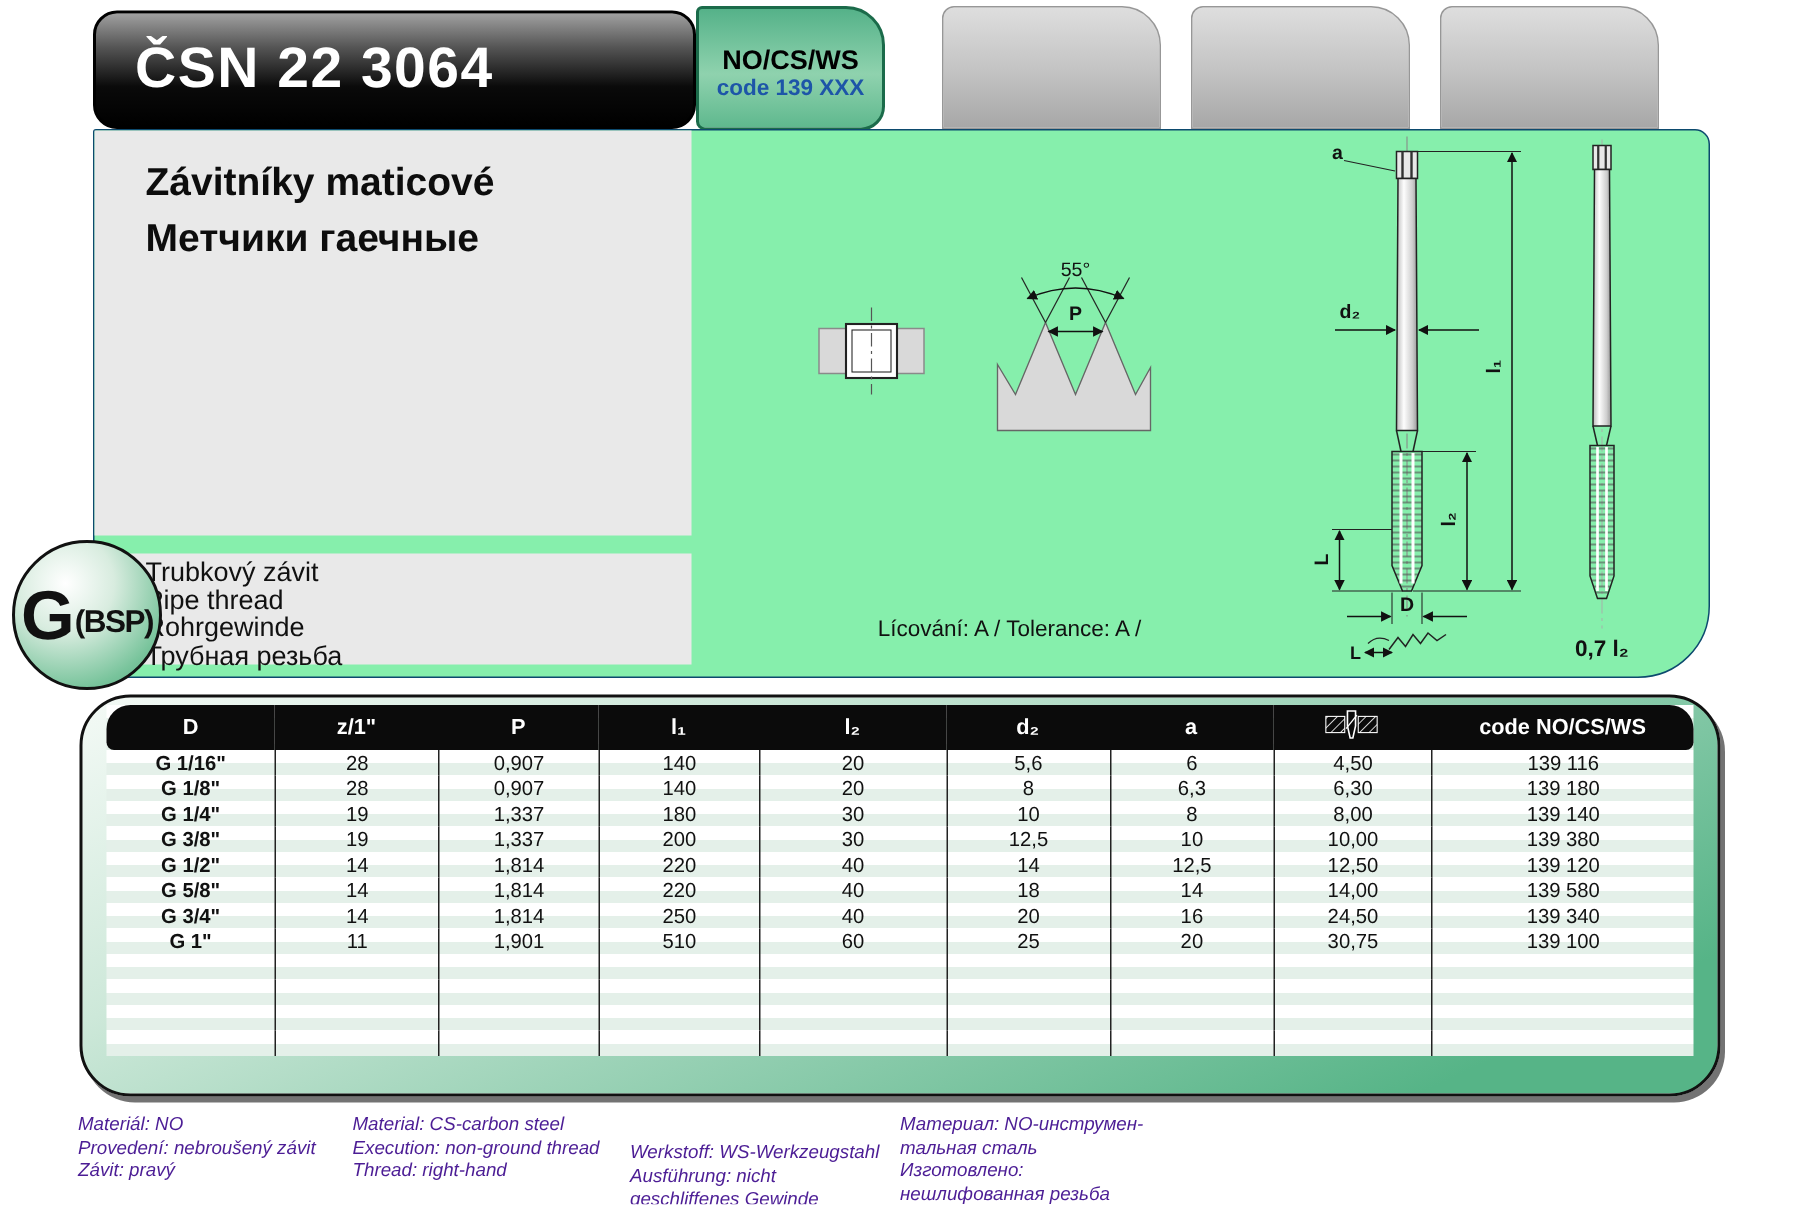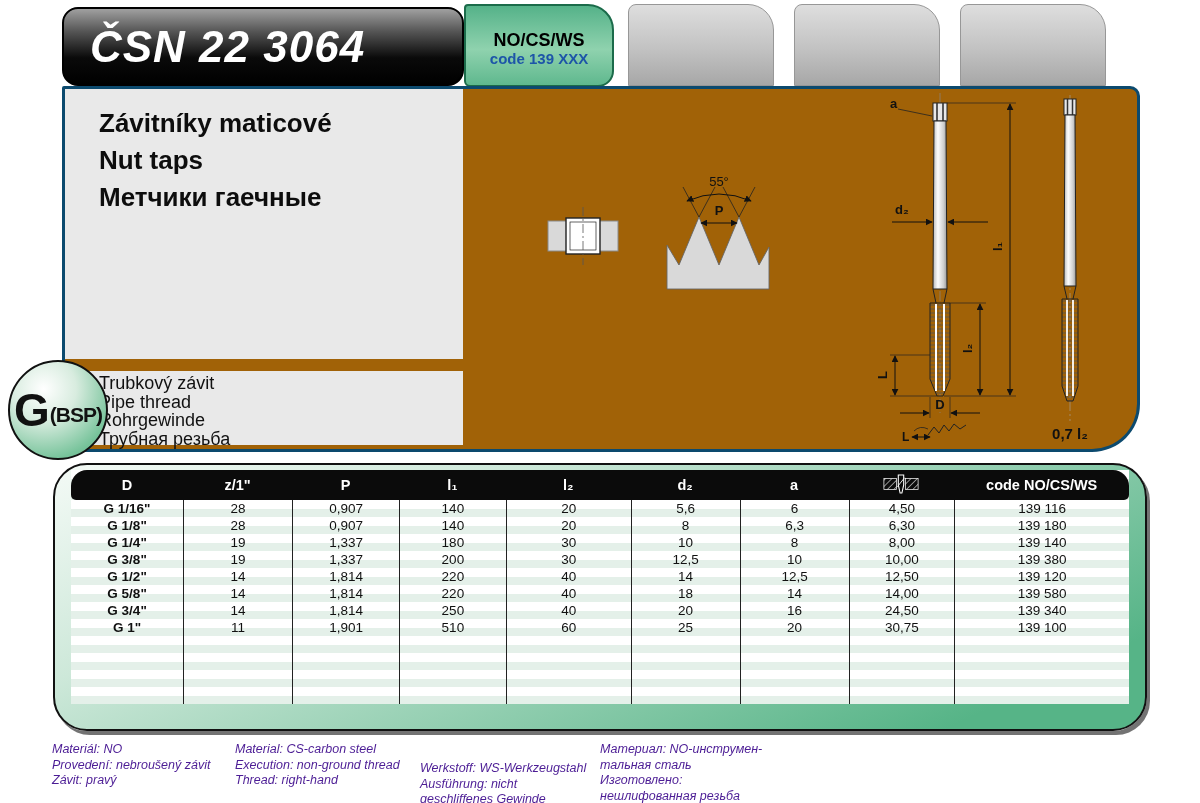--- a/index.html
+++ b/index.html
@@ -4,35 +4,35 @@
 <style>
   html,body{margin:0;padding:0;background:#fff;}
   .page{position:relative;width:1200px;height:803px;background:#fff;overflow:hidden;
         font-family:"Liberation Sans","DejaVu Sans",sans-serif;color:#111;}
 
   
   .std-bar{position:absolute;left:62px;top:7px;width:402px;height:79px;box-sizing:border-box;
            border:2px solid #000;border-radius:16px;
            background:linear-gradient(180deg,#a0a0a0 0%,#555 30%,#0a0a0a 65%,#000 100%);
            display:flex;align-items:center;padding-left:26px;}
-  .std-bar span{color:#fff;font-size:44px;font-weight:bold;letter-spacing:1px;font-style:italic;}
-  .code-tab{position:absolute;left:464px;top:4px;width:150px;height:83px;box-sizing:border-box;
+  .std-bar span{color:#fff;font-size:38px;font-weight:bold;letter-spacing:1px;}
+  .code-tab{position:absolute;left:464px;top:4px;width:126px;height:83px;box-sizing:border-box;
             border:2px solid #1b6b4a;border-radius:4px 26px 16px 6px;
             background:linear-gradient(180deg,#55b289 0%,#8fd2ae 55%,#5fb88e 100%);
             text-align:center;padding-top:24px;}
   .code-tab-l1{font-size:18px;font-weight:bold;color:#000;line-height:20px;}
   .code-tab-l2{font-size:15px;font-weight:bold;color:#1d55a8;line-height:18px;}
   .gray-tab{position:absolute;top:4px;width:146px;height:82px;box-sizing:border-box;
             border:1px solid #979797;border-radius:8px 26px 0 0;
             background:linear-gradient(180deg,#dedede 0%,#c2c2c2 55%,#a7a7a7 100%);}
   .gt1{left:628px;} .gt2{left:794px;} .gt3{left:960px;}
 
   
   .main-box{position:absolute;left:62px;top:86px;width:1078px;height:366px;box-sizing:border-box;
-            border:3px solid #0c4a6e;border-radius:2px 10px 48px 2px;background:#a16207;}
+            border:1px solid #0c4a6e;border-radius:2px 10px 48px 2px;background:#86efac;}
   .panel{position:absolute;background:#e9e9e9;}
   .title-panel{left:0;top:0;width:398px;height:270px;padding:16px 0 0 34px;box-sizing:border-box;}
   .title-panel div{font-size:26px;font-weight:bold;line-height:37px;color:#0d0d0d;}
   .pipe-panel{left:0;top:282px;width:398px;height:74px;padding:3px 0 0 34px;box-sizing:border-box;}
   .pipe-panel div{font-size:18px;line-height:18.5px;color:#111;}
 
   .badge{position:absolute;left:8px;top:360px;width:100px;height:100px;border-radius:50%;
          border:2.5px solid #111;box-sizing:border-box;z-index:6;
          background:radial-gradient(circle at 35% 28%,#ffffff 0%,#d8ecdf 35%,#79c49c 75%,#51a87e 100%);
          display:flex;align-items:center;justify-content:center;}
@@ -82,21 +82,20 @@
     <div class="code-tab-l2">code 139 XXX</div>
   </div>
   <div class="gray-tab gt1"></div>
   <div class="gray-tab gt2"></div>
   <div class="gray-tab gt3"></div>
 
   <div class="main-box">
 
     <div class="panel title-panel">
         <div>Závitníky maticové</div>
-        <div>Nut taps</div>
         <div>Метчики гаечные</div>
       </div>
     <div class="panel pipe-panel">
         <div>Trubkový závit</div>
         <div>Pipe thread</div>
         <div>Rohrgewinde</div>
         <div>Трубная резьба</div>
       </div>
 
     <svg class="svg-abs" style="left:482px;top:116px;" width="72" height="62" viewBox="0 0 72 62">
@@ -117,20 +116,21 @@
       <line x1="46" y1="40" x2="62" y2="10" stroke="#222" stroke-width="0.8"></line>
       <line x1="86" y1="40" x2="70" y2="10" stroke="#222" stroke-width="0.8"></line>
       <line x1="86" y1="40" x2="102" y2="10" stroke="#222" stroke-width="0.8"></line>
       <path d="M34,24 Q66,10 98,24" fill="none" stroke="#111" stroke-width="1" marker-start="url(#ah)" marker-end="url(#ah)"></path>
       <text x="66" y="9" font-size="13" text-anchor="middle">55°</text>
       <text x="66" y="38" font-size="13" font-weight="bold" text-anchor="middle">P</text>
       <line x1="48" y1="46" x2="84" y2="46" stroke="#111" stroke-width="1" marker-start="url(#ah)" marker-end="url(#ah)"></line>
     </svg>
 
     <div class="tol">
+      <div>Lícování: A / Tolerance: A /</div>
     </div>
 
     <svg class="svg-abs" style="left:775px;top:2px;" width="290" height="358" viewBox="0 0 290 358">
       <defs>
         <marker id="ah2" viewBox="0 0 10 10" refX="9" refY="5" markerWidth="7" markerHeight="7" orient="auto-start-reverse">
           <path d="M0,0 L10,5 L0,10 z" fill="#111"></path>
         </marker>
         <linearGradient id="cyl" x1="0" y1="0" x2="1" y2="0">
           <stop offset="0" stop-color="#b9b9b9"></stop>
             <stop offset="0.35" stop-color="#fdfdfd"></stop>

